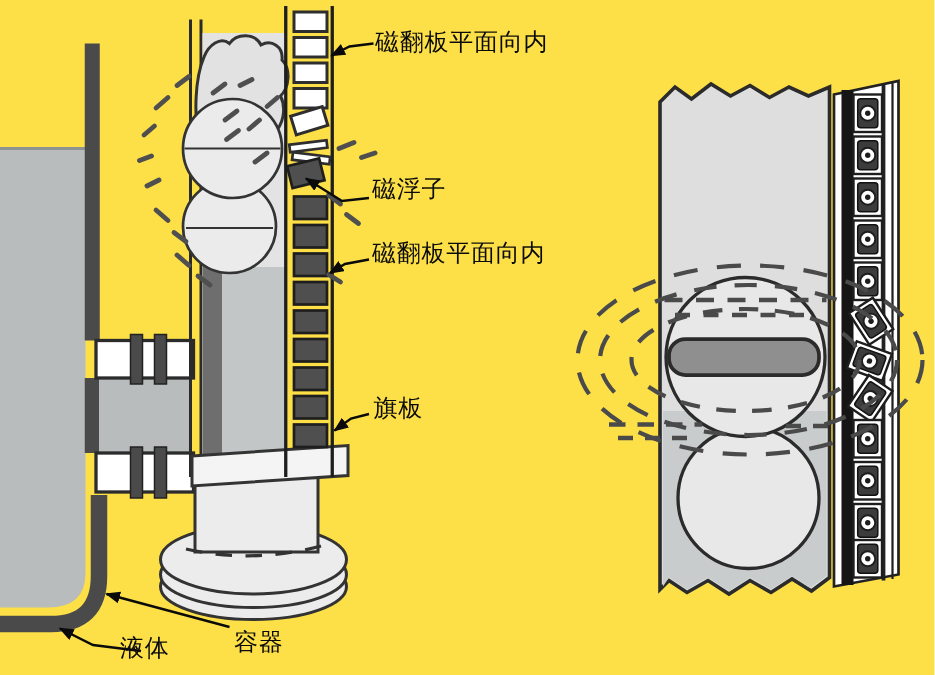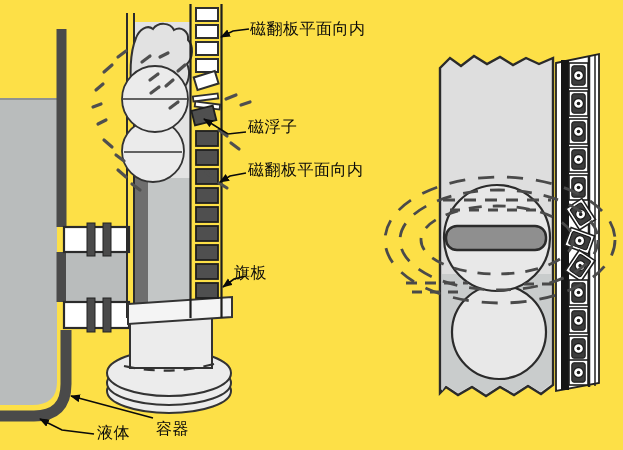--- a/index.html
+++ b/index.html
@@ -169,16 +169,16 @@
     <path d="M246,173 L230,176 L220,182" marker-end="url(#arr)"></path>
     <path d="M246,276 L234,279 L223,287" marker-end="url(#arr)"></path>
     <path d="M153,418 L71,396" marker-end="url(#arr)"></path>
     <path d="M94,434 L62,430 L40,419" marker-end="url(#arr)"></path>
   </g>
 </svg>
 
 <div class="lbl" style="left:250px; top:20px;">磁翻板平面向内</div>
 <div class="lbl" style="left:248px; top:118px;">磁浮子</div>
 <div class="lbl" style="left:248px; top:161px;">磁翻板平面向内</div>
-<div class="lbl" style="left:234px; top:264px;font-family:Liberation Serif, serif;">旗板</div>
+<div class="lbl" style="left:249px; top:264px;font-family:Liberation Serif, serif;">旗板</div>
 <div class="lbl" style="left:156px; top:420px;">容器</div>
-<div class="lbl" style="left:97px;  top:424px;">液体</div>
+<div class="lbl" style="left:80px;  top:424px;">液体</div>
 </div>
 
 </body></html>

